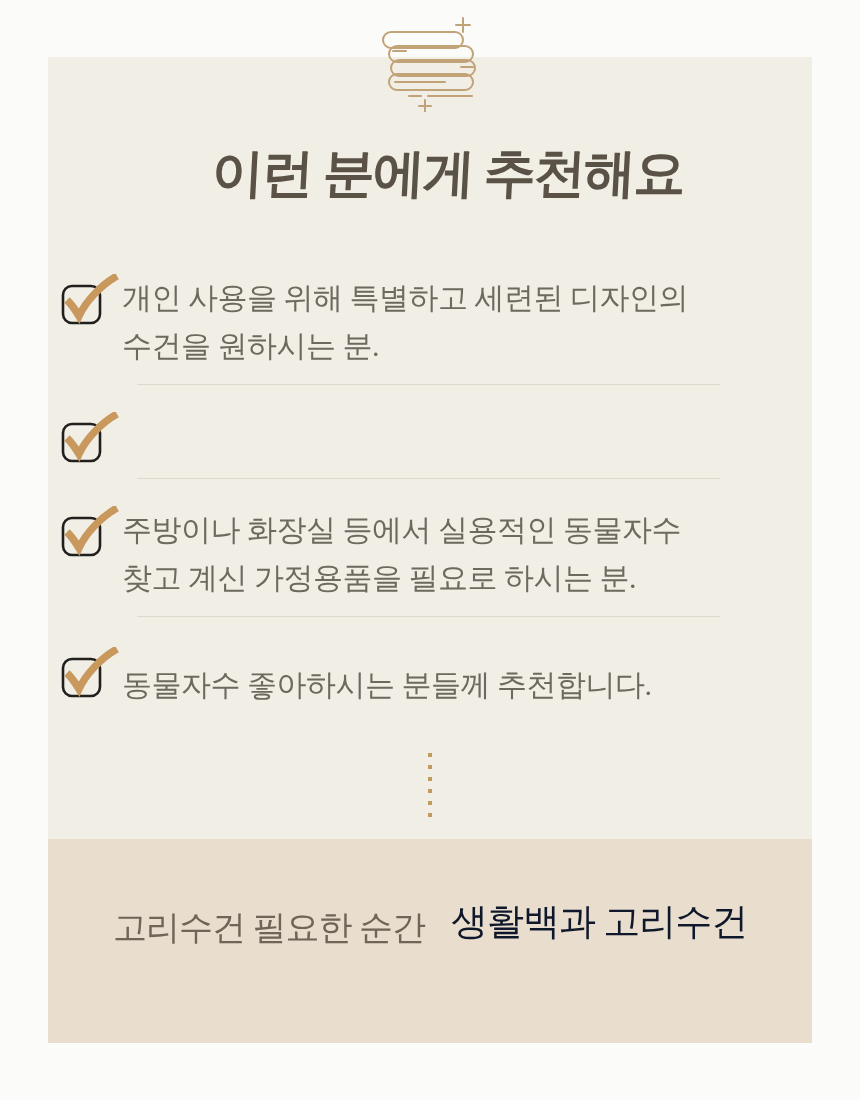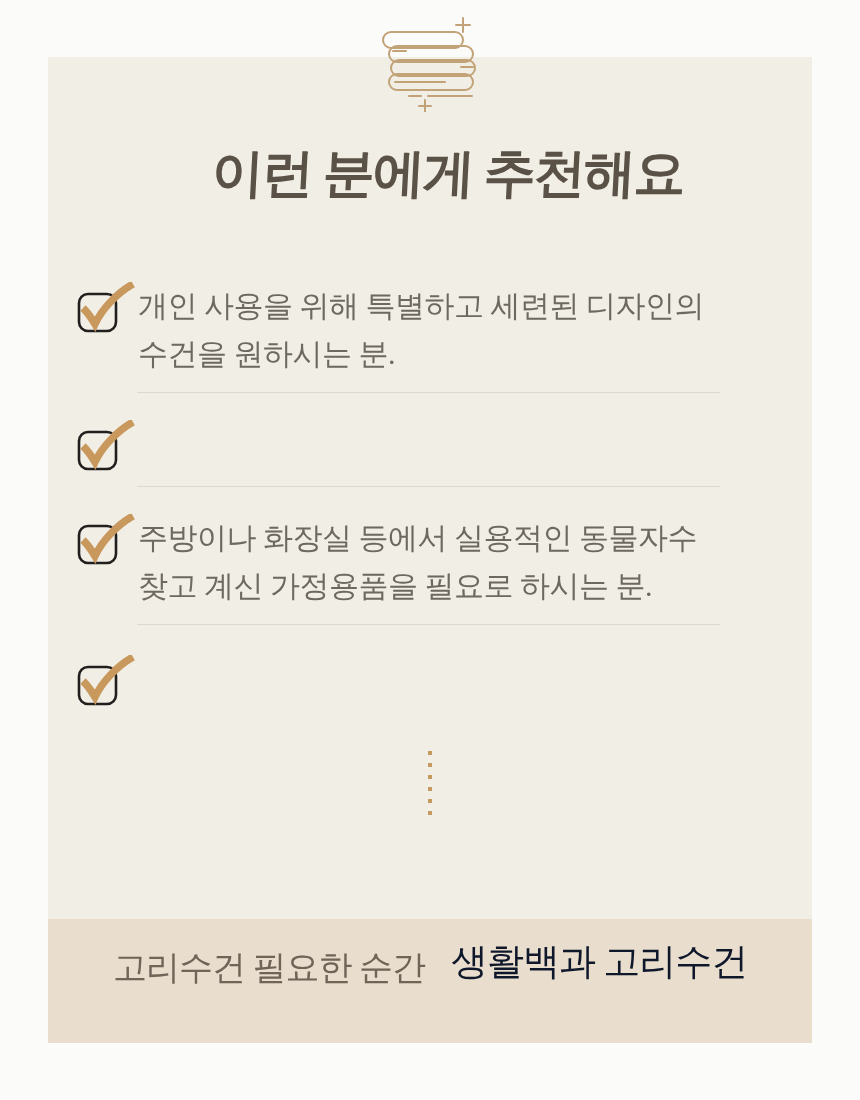--- a/index.html
+++ b/index.html
@@ -43,23 +43,22 @@
     letter-spacing: -2px;
     color: #5a5246;
     padding-left: 36px;    
     transform: skewX(-3deg);
     line-height: 74px;
   }
   .checklist { margin-top: 63px; }
   .item {
     display: flex;
     align-items: flex-start;
-    padding-left: 28px;
+    padding-left: 12px;
     padding-right: 44px;
-    margin-top: 8px;
   }
   .check-icon { width: 62px; height: 52px; flex: 0 0 62px; }
   .check-icon svg { display: block; width: 100%; height: 100%; }
   .item-text {
     width: 586px;
     font-size: 30px;
     line-height: 48px;
     color: #6e695f;
     letter-spacing: -0.5px;
   }
@@ -75,21 +74,21 @@
   .dots {
     margin-top: 44px;
     display: flex;
     flex-direction: column;
     align-items: center;
     gap: 8px;
   }
   .dot { width: 4px; height: 4px; background: #c49a5e; }
   .banner {
     margin-top: auto;
-    height: 124px;
+    height: 204px;
     background: #e9ddcd;
     display: flex;
     justify-content: center;
     align-items: center;
     gap: 26px;
     padding-bottom: 26px;
   }
   .banner .tagline {
     font-size: 34px;
     color: #6e6457;
@@ -160,20 +159,21 @@
       </div>
       <hr class="divider last">
 
       <div class="item">
         <span class="check-icon">
           <svg viewBox="0 0 62 52" fill="none">
             <rect x="3" y="12" width="37" height="37" rx="9" stroke="#201f1d" stroke-width="2.6"></rect>
             <path d="M7 26 C11 30 16 37 19 42 C26 27 41 11 57 2" stroke="#c8985c" stroke-width="7.5"></path>
           </svg>
         </span>
+        <p class="item-text low">동물자수 좋아하시는 분들께 추천합니다.</p>
       </div>
 
     </div>
 
     <div class="dots">
         <span class="dot"></span>
         <span class="dot"></span>
         <span class="dot"></span>
         <span class="dot"></span>
         <span class="dot"></span>

